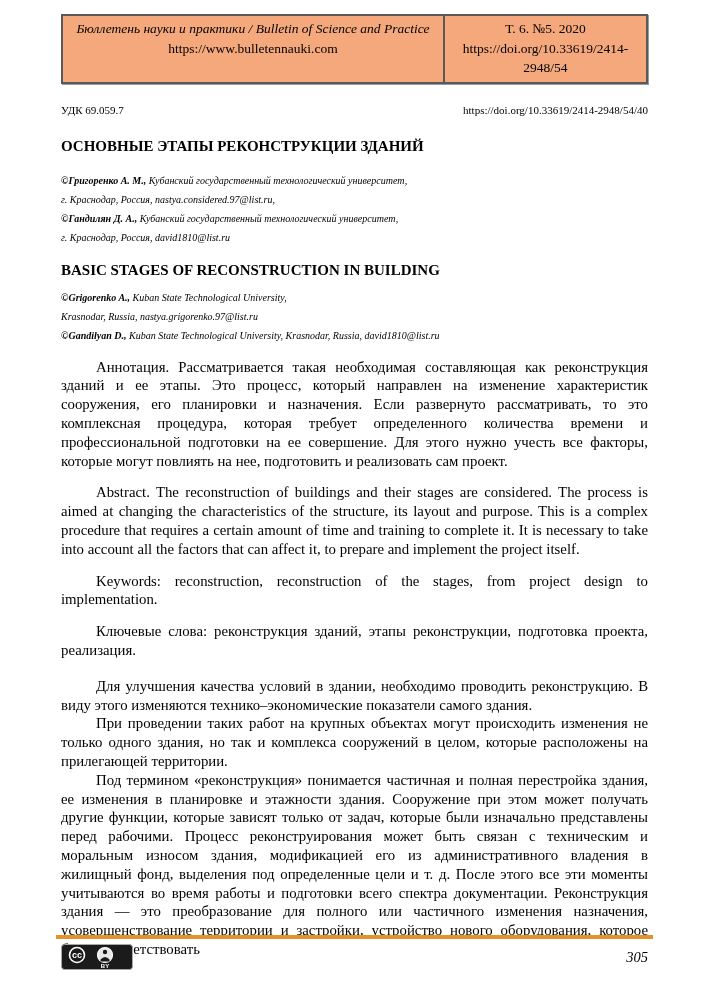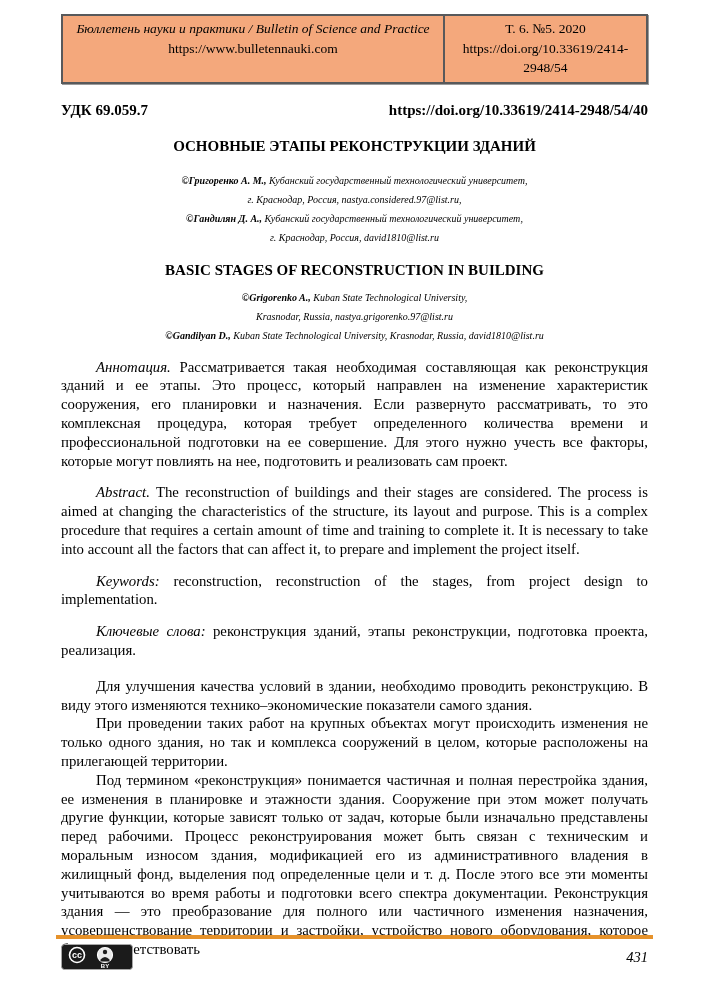--- a/index.html
+++ b/index.html
@@ -23,26 +23,26 @@
     line-height:1.45;
   }
   .jheader .cell{padding:3px 6px 4px;text-align:center;}
   .jheader .cell.left{flex:0 0 368px;border-right:2px solid #58595b;}
   .jheader .cell.right{flex:1;}
   .jheader .it{font-style:italic;}
 
   
   .udc-row{
     display:flex;justify-content:space-between;
-    margin-top:17px;font-size:15px;line-height:19px;font-weight:bold;
+    margin-top:17px;font-size:11px;line-height:19px;
   }
 
-  .t-center{text-align:center;}
+  .t-center{text-align:left;}
   .bold{font-weight:bold;}
-  .italic{font-style:italic;margin-top:44px;}
+  .italic{margin-top:44px;}
 
   .title-ru{margin-top:17px;font-size:15px;font-weight:bold;line-height:19px;}
   .authors{margin-top:15px;font-size:10px;font-style:italic;line-height:19px;}
   .authors .bold{font-weight:bold;}
   .title-en{margin-top:14px;font-size:15px;font-weight:bold;line-height:19px;}
   .authors.en{margin-top:8px;}
 
   p.para{
     margin:13px 0 0 0;
     font-size:14.8px;
@@ -126,15 +126,15 @@
       <svg width="72" height="26" viewBox="0 0 72 26" xmlns="http://www.w3.org/2000/svg">
         <rect x="0.5" y="0.5" width="71" height="25" rx="3" fill="#1b1b1b" stroke="#a8a8a8" stroke-width="1"></rect>
         <circle cx="16" cy="11" r="7.5" fill="none" stroke="#ffffff" stroke-width="1.6"></circle>
         <text x="16" y="14.4" text-anchor="middle" font-family="Liberation Sans, sans-serif" font-size="9" font-weight="bold" fill="#ffffff">cc</text>
         <circle cx="44" cy="11" r="7.5" fill="#e8e8e8" stroke="#ffffff" stroke-width="1.2"></circle>
         <circle cx="44" cy="8" r="2.2" fill="#1b1b1b"></circle>
         <path d="M39.5 15.5 q4.5 -5 9 0 l0 2 l-9 0 z" fill="#1b1b1b"></path>
         <text x="44" y="24" text-anchor="middle" font-family="Liberation Sans, sans-serif" font-size="6" font-weight="bold" fill="#ffffff">BY</text>
       </svg>
     </span>
-    <span class="pageno">431</span>
+    <span class="pageno">305</span>
   </div>
 </div>
 
 </body></html>

